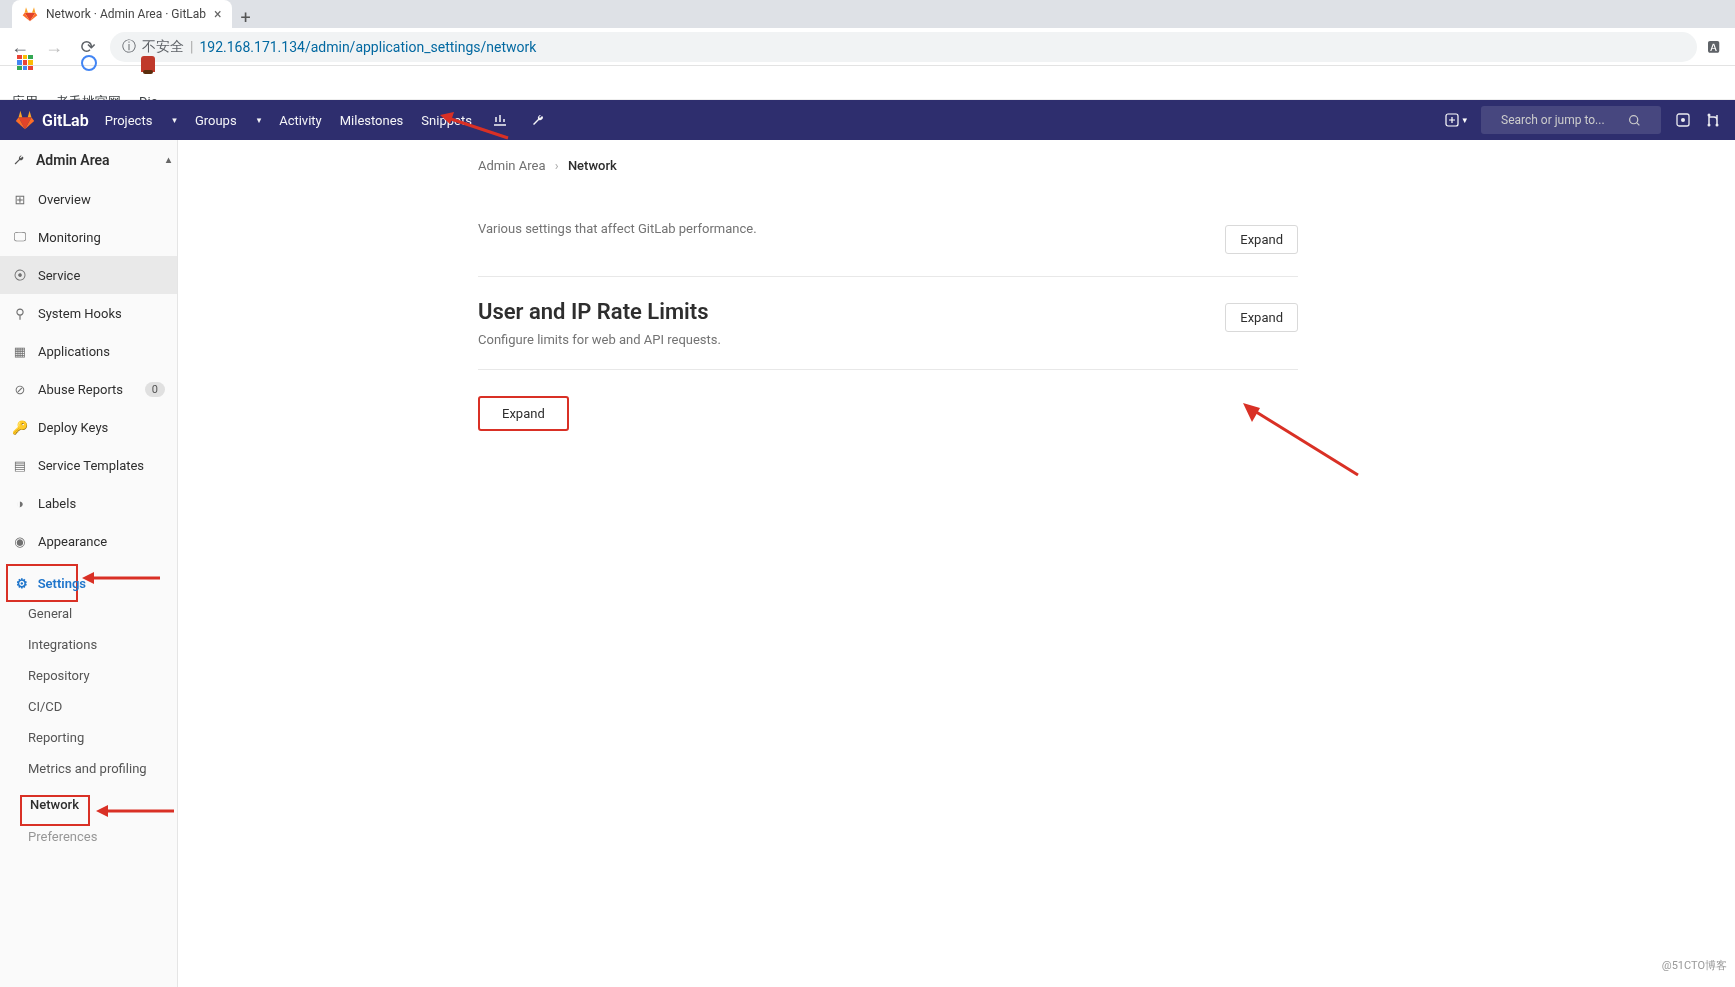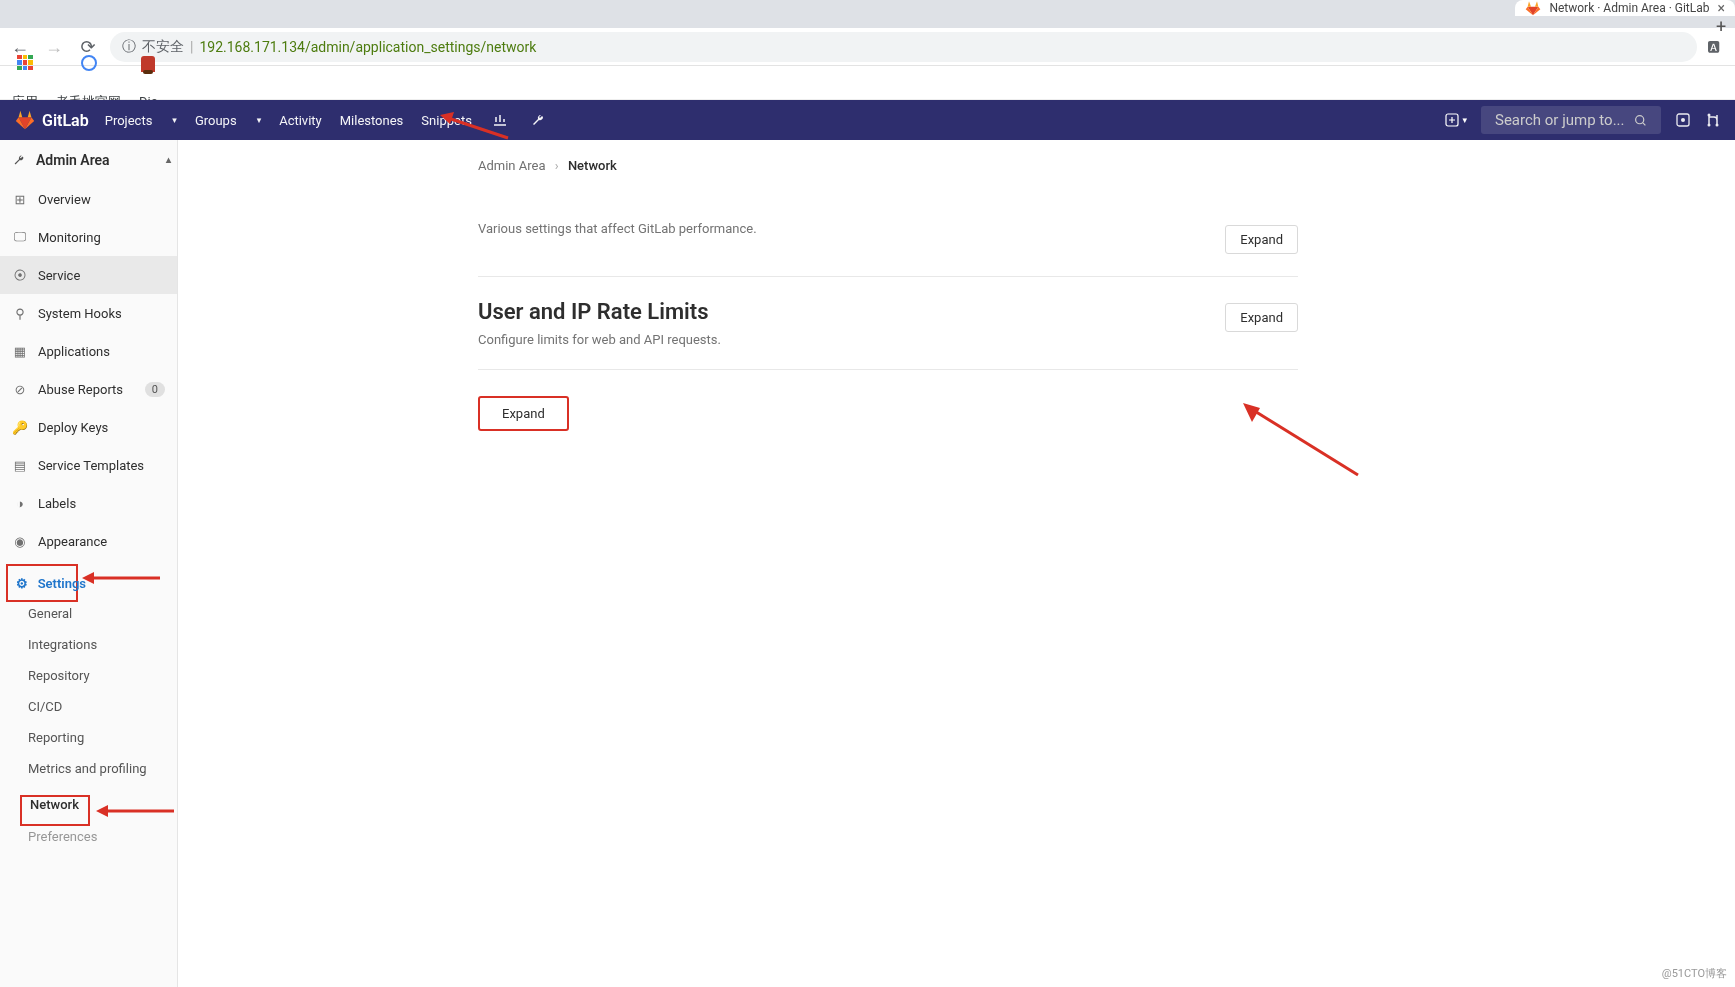--- a/index.html
+++ b/index.html
@@ -1,30 +1,30 @@
 <!DOCTYPE html>
 <html><head>
 <meta charset="utf-8">
 <style>
 * { box-sizing: border-box; margin: 0; padding: 0; font-family: -apple-system, "Segoe UI", Roboto, Arial, sans-serif; }
 body { background: #fff; color: #2e2e2e; font-size: 14px; overflow: hidden; }
 
 
-.chrome-tabs { height: 28px; background: #dee1e6; display: flex; align-items: flex-end; flex-direction: column; }
+.chrome-tabs { height: 28px; background: #dee1e6; display: flex; align-items: flex-end; }
 .chrome-tab { height: 28px; background: #fff; border-radius: 8px 8px 0 0; display: flex; align-items: center; padding: 0 10px; margin-left: 8px; gap: 8px; font-size: 12px; color: #444; max-width: 230px; }
 .chrome-tab-spacer { width: 4px; }
 .chrome-newtab { width: 28px; height: 22px; display: flex; align-items: center; justify-content: center; color: #555; font-size: 18px; }
 .chrome-close { color:#666; font-size:14px; }
 .chrome-toolbar { height: 38px; background: #fff; display: flex; align-items: center; padding: 0 8px; gap: 10px; border-bottom: 1px solid #e3e3e3; }
 .nav-btn { width: 24px; height: 24px; display:flex;align-items:center;justify-content:center;color:#5f6368; font-size:18px;}
 .nav-btn.disabled { color:#bdbdbd; }
 .url-bar { flex:1; height: 30px; background:#f1f3f4; border-radius:15px; display:flex; align-items:center; padding:0 12px; font-size:14px; color:#5f6368; gap:6px; }
 .url-bar .insecure { color:#5f6368; }
 .url-bar .sep { color:#a9a9a9; }
-.url-text { color:#4d7c0f; }
+.url-text { color:#0369a1; }
 .translate-icn { width:20px; color:#5f6368; font-size:14px; }
 .bookmarks-bar { height: 34px; background:#fff; display:flex; align-items:center; padding:0 12px; gap:18px; font-size:13px; color:#3c4043; border-bottom:1px solid #eee;}
 .bm-item { display:flex; align-items:center; gap:22px;flex-direction:column; }
 .apps-icon { width:16px; height:16px; display:grid; grid-template-columns:repeat(3,1fr); grid-template-rows:repeat(3,1fr); gap:1px;}
 .apps-icon span:nth-child(1){background:#ea4335;}
 .apps-icon span:nth-child(2){background:#fbbc04;}
 .apps-icon span:nth-child(3){background:#34a853;}
 .apps-icon span:nth-child(4){background:#4285f4;}
 .apps-icon span:nth-child(5){background:#ea4335;}
 .apps-icon span:nth-child(6){background:#fbbc04;}
@@ -37,21 +37,21 @@
 
 
 .gl-header { height: 40px; background:#2e2e6e; display:flex; align-items:center; padding:0 14px; color:#fff; gap:16px; position:relative;}
 .gl-logo { display:flex; align-items:center; gap:6px; font-weight:600; font-size:16px;}
 .gl-logo-svg { width:22px; height:22px; }
 .gl-nav { display:flex; align-items:center; gap:18px; font-size:13px; }
 .gl-nav-item { display:flex; align-items:center; gap:20px; cursor:pointer; opacity:0.95;}
 .gl-nav-item.icon-only { padding:0 2px; }
 .chev { font-size:9px; }
 .gl-right { margin-left:auto; display:flex; align-items:center; gap:14px; }
-.gl-search { width:180px; height:28px; background:rgba(255,255,255,0.12); border-radius:3px; display:flex; align-items:center; padding:0 14px; font-size:15px; color:#ccc; justify-content:space-between;}
+.gl-search { width:180px; height:28px; background:rgba(255,255,255,0.12); border-radius:3px; display:flex; align-items:center; padding:0 20px; font-size:12px; color:#ccc; justify-content:space-between;}
 .gl-icn { color:#fff; opacity:0.9; font-size:14px; }
 .plus-box { display:flex; align-items:center; gap:3px;}
 
 
 .app-body { display:flex; height: calc(987px - 28px - 38px - 34px - 40px); }
 .sidebar { width: 178px; background:#fafafa; border-right:1px solid #e5e5e5; position:relative; overflow-y:auto;}
 .sidebar::-webkit-scrollbar{width:10px;}
 .sidebar::-webkit-scrollbar-thumb{background:#c9c9c9;border-radius:5px;}
 .sidebar::-webkit-scrollbar-track{background:#eee;}
 .sb-hdr { height:40px; display:flex; align-items:center; padding:0 12px; gap:10px; font-weight:600; font-size:14px; color:#2e2e2e; position:relative;}
@@ -75,21 +75,21 @@
 .section:first-of-type { border-top:1px solid #e8e8e8; }
 .section h2 { font-size:22px; font-weight:600; color:#2e2e2e; margin-bottom:8px;}
 .section p { font-size:13px; color:#737373; }
 .expand-btn { background:#fff; border:1px solid #d9d9d9; color:#2e2e2e; font-size:13px; padding:6px 14px; border-radius:3px; cursor:pointer; margin-top:4px;}
 
 
 .arrow { position:absolute; pointer-events:none; }
 .arrow-line { stroke:#d93025; stroke-width:3; fill:none; }
 .arrow-head { fill:#d93025; }
 
-.watermark { position:fixed; right:8px; bottom:6px; font-size:11px; color:#999;text-align:center; }
+.watermark { position:fixed; right:8px; bottom:14px; font-size:11px; color:#999;text-align:center; }
 
 .gitlab-favicon { width:16px;height:16px; }
 svg { display:block; }
 </style>
 </head>
 <body>
 
 <div class="chrome-tabs">
   <div class="chrome-tab-spacer"></div>
   <div class="chrome-tab">

